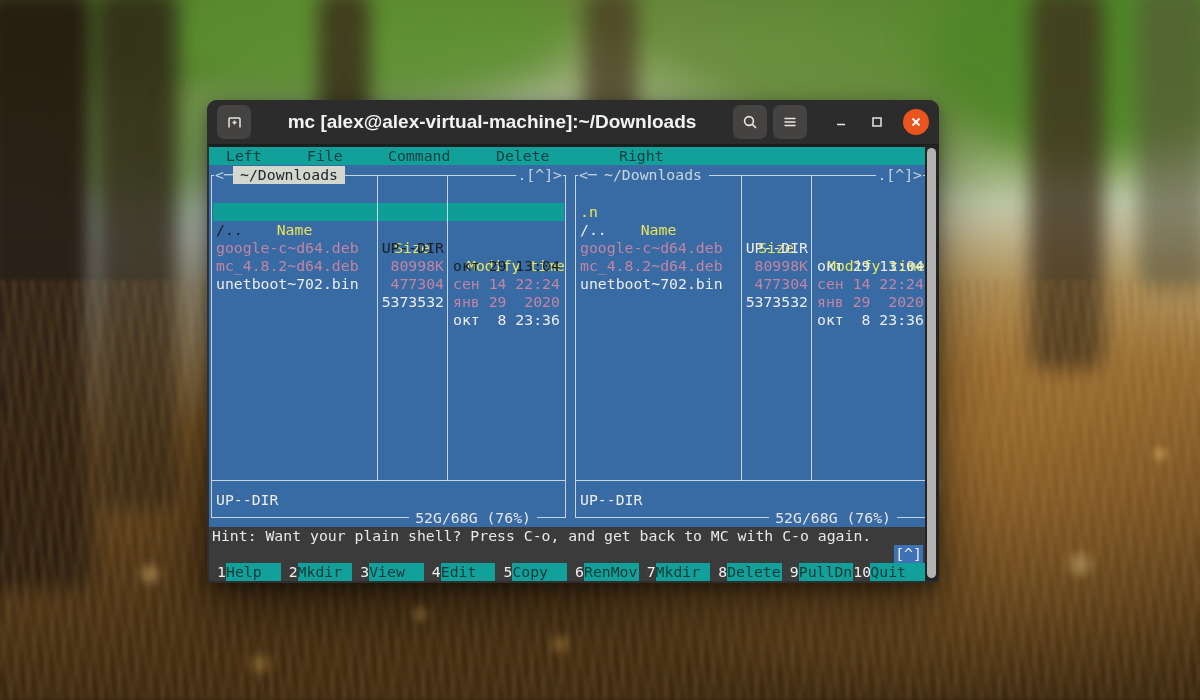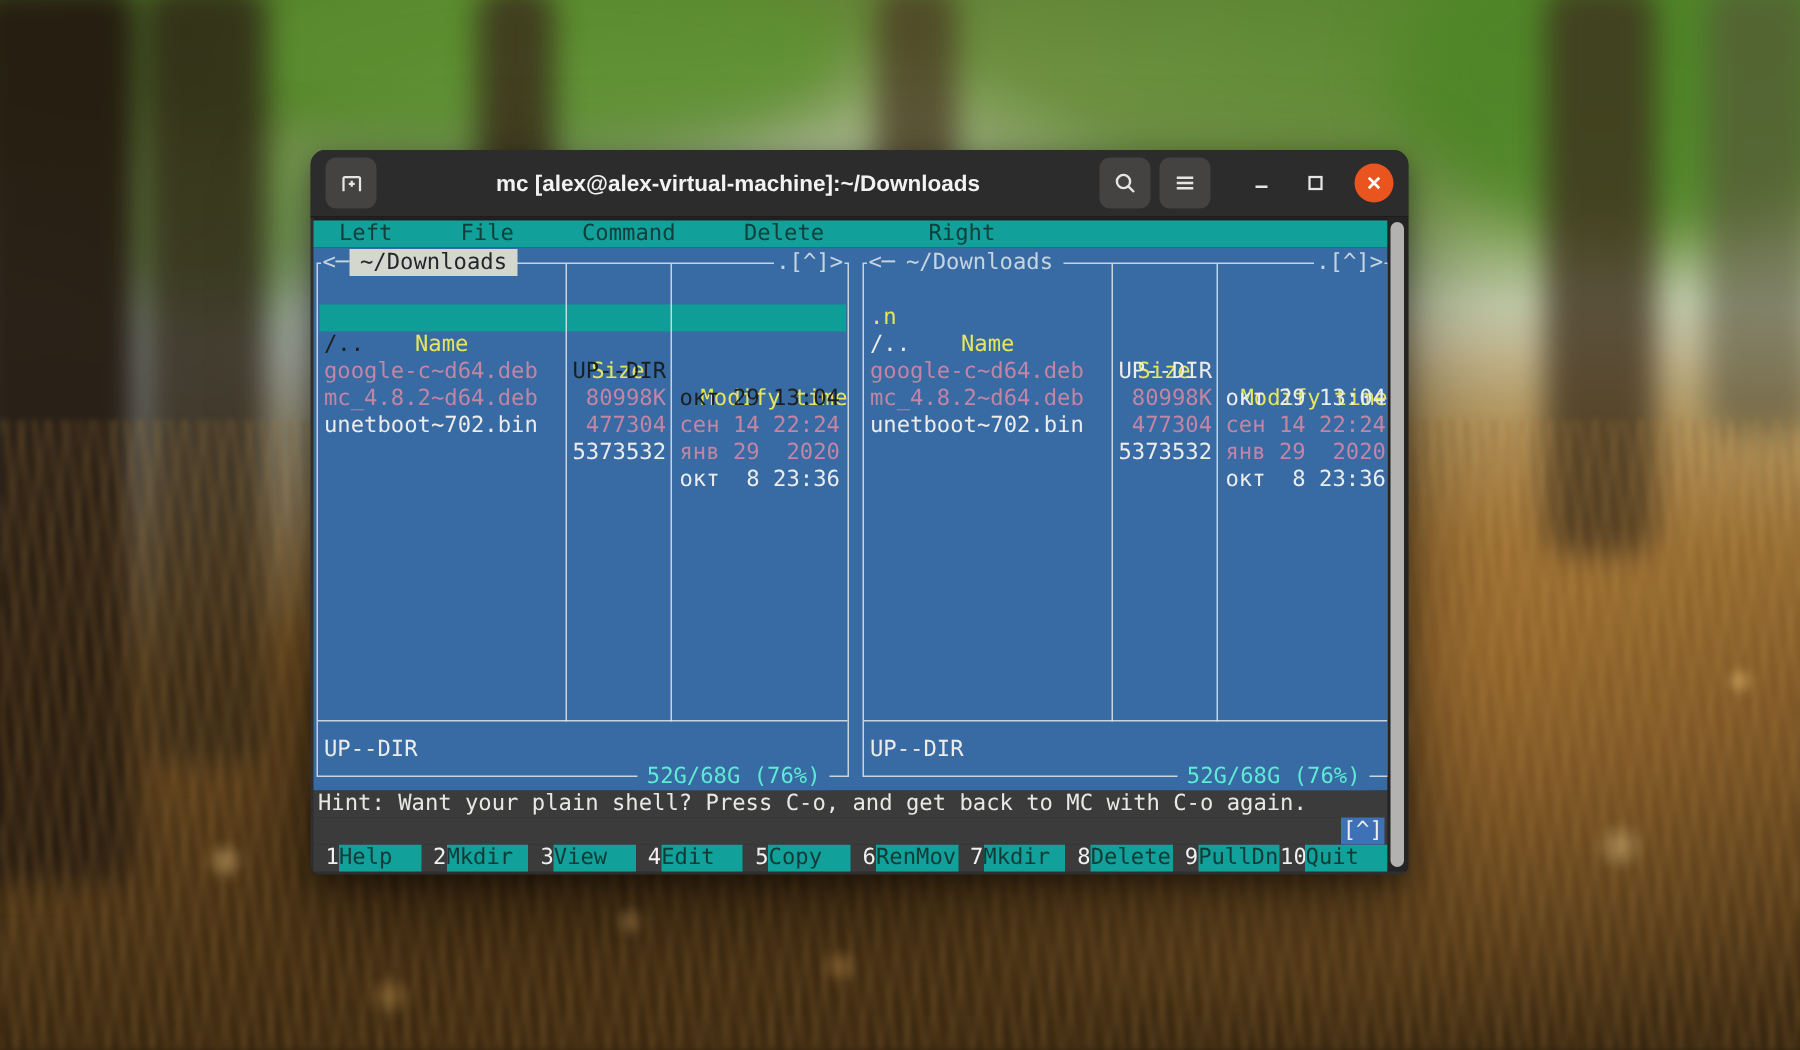--- a/index.html
+++ b/index.html
@@ -62,21 +62,21 @@
 
   
   .window{position:absolute;left:207px;top:100px;width:732px;height:483px;
     background:#2F2F2F;border-radius:10px 10px 6px 6px;overflow:hidden;
     box-shadow:0 22px 60px rgba(0,0,0,.5),0 6px 18px rgba(0,0,0,.4)}
   .titlebar{position:absolute;left:0;top:0;right:0;height:45px;background:var(--title);
     display:flex;align-items:center;padding:0 10px;border-bottom:1px solid #1D1D1D}
   .tbtn{width:34px;height:34px;border-radius:7px;background:#454341;display:flex;
     align-items:center;justify-content:center;flex:0 0 auto}
   .ticon{width:24px;height:24px;display:flex;align-items:center;justify-content:center;flex:0 0 auto}
-  .title{flex:1;text-align:center;color:#F2F2F2;font-weight:bold;font-size:15px;
+  .title{flex:1;text-align:center;color:#F2F2F2;font-weight:bold;font-size:19px;
     white-space:nowrap;overflow:hidden}
   .closebtn{width:26px;height:26px;border-radius:50%;background:var(--orange);
     display:flex;align-items:center;justify-content:center;flex:0 0 auto}
 
   
   .term{position:absolute;left:2px;top:45px;width:716px;
     font-family:"DejaVu Sans Mono","Liberation Mono",monospace;font-size:14.8px;line-height:18px}
   .strip{height:2px;background:#1F1F1F}
   .menubar{height:18px;background:var(--teal);position:relative}
   .mitem{position:absolute;top:0;height:18px;color:var(--menutext);white-space:pre}
@@ -106,22 +106,22 @@
   .prow{position:absolute;left:1px;right:1px;height:18px}
   .prow .nm{position:absolute;left:3px}
   .prow .sz{position:absolute;left:163px;width:68px;text-align:right}
   .prow .tm{position:absolute;left:240px}
   .sel{background:var(--selteal);color:#1C1F20}
   .pink{color:var(--pink)}
   .plain{color:var(--white)}
   .vsep{position:absolute;top:0;bottom:36px;width:1px;background:var(--line)}
   .msep{position:absolute;left:0;right:0;bottom:36px;height:1px;background:var(--line)}
   .mstat{position:absolute;left:4px;bottom:8px;color:var(--white)}
-  .disk{position:absolute;bottom:-10px;right:12px;height:18px;line-height:18px;
-    background:var(--blue);padding:0 6px;color:#5eead4}
+  .disk{position:absolute;bottom:-10px;right:28px;height:18px;line-height:18px;
+    background:var(--blue);padding:0 6px;color:#e5e5e5}
 
   
   .track{position:absolute;top:45px;right:0;bottom:2px;width:14px;background:#242424}
   .thumb{position:absolute;top:3px;left:2px;width:9px;bottom:3px;background:#B3B2B0;border-radius:5px}
 
   svg{display:block}
 </style>
 </head>
 <body>
 

